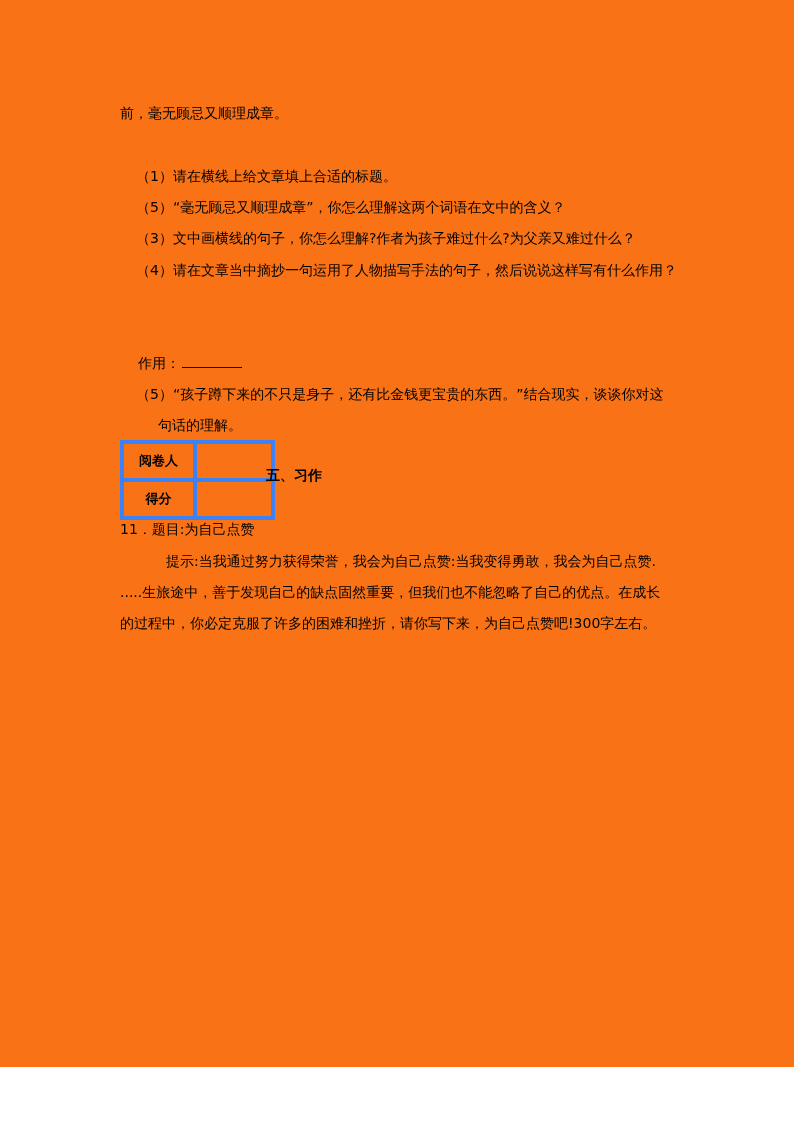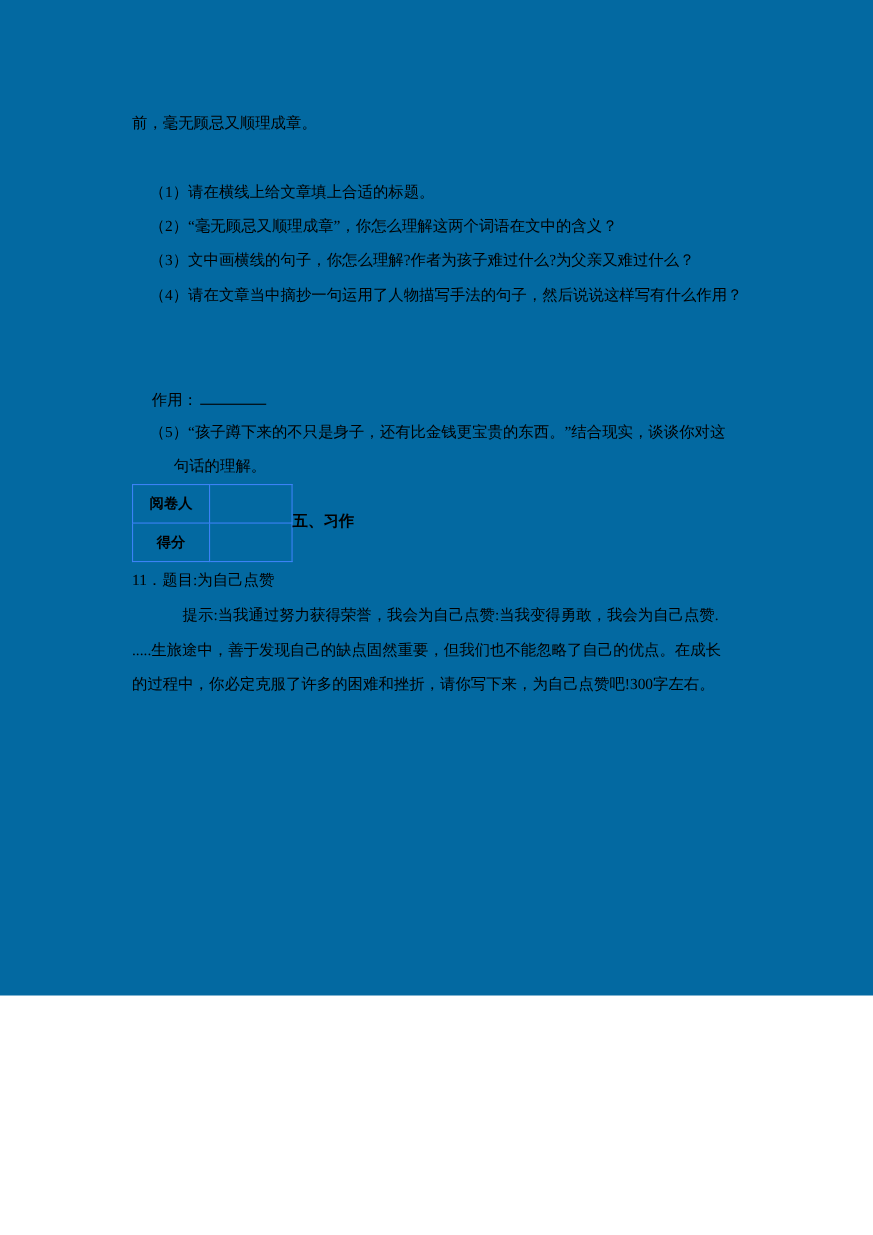--- a/index.html
+++ b/index.html
@@ -13,23 +13,22 @@
       position: relative;
       overflow: hidden;
       font-family: "DejaVu Sans", "Liberation Sans", sans-serif;
       color: #000000;
     }
     .page {
       position: absolute;
       left: 0;
       top: 0;
       width: 794px;
-      height: 905px;
-      background: #0369a1;
-      font-family: Liberation Serif, serif;
+      height: 1067px;
+      background: #f97316;
     }
     .line {
       position: absolute;
       font-size: 14px;
       line-height: 18px;
       white-space: nowrap;
       letter-spacing: 0px;
     }
     .blank-line {
       display: inline-block;
@@ -38,21 +37,21 @@
       vertical-align: baseline;
       margin-left: 2px;
     }
     .score-table {
       position: absolute;
       left: 120px;
       top: 440px;
       border-collapse: collapse;
     }
     .score-table td {
-      border: 1px solid #3b82f6;
+      border: 4px solid #3b82f6;
       height: 34px;
       font-size: 13px;
       font-weight: bold;
       text-align: center;
       padding: 0;
     }
     .score-table td.label {
       width: 69px;
     }
     .score-table td.value {
@@ -71,21 +70,21 @@
 </head>
 <body>
 
 <div class="page">
 
   <div class="line" style="left:120px; top:104px;">前，毫无顾忌又顺理成章。</div>
 
 
   <div class="line" style="left:136px; top:167px;">（1）请在横线上给文章填上合适的标题。</div>
 
-  <div class="line" style="left:136px; top:198px;">（2）“毫无顾忌又顺理成章”，你怎么理解这两个词语在文中的含义？</div>
+  <div class="line" style="left:136px; top:198px;">（5）“毫无顾忌又顺理成章”，你怎么理解这两个词语在文中的含义？</div>
 
   <div class="line" style="left:136px; top:229px;">（3）文中画横线的句子，你怎么理解?作者为孩子难过什么?为父亲又难过什么？</div>
 
   <div class="line" style="left:136px; top:261px;">（4）请在文章当中摘抄一句运用了人物描写手法的句子，然后说说这样写有什么作用？</div>
 
 
   <div class="line" style="left:138px; top:353px;">
     <span>作用：</span><span class="blank-line" style="width:60px;"></span>
   </div>
 

